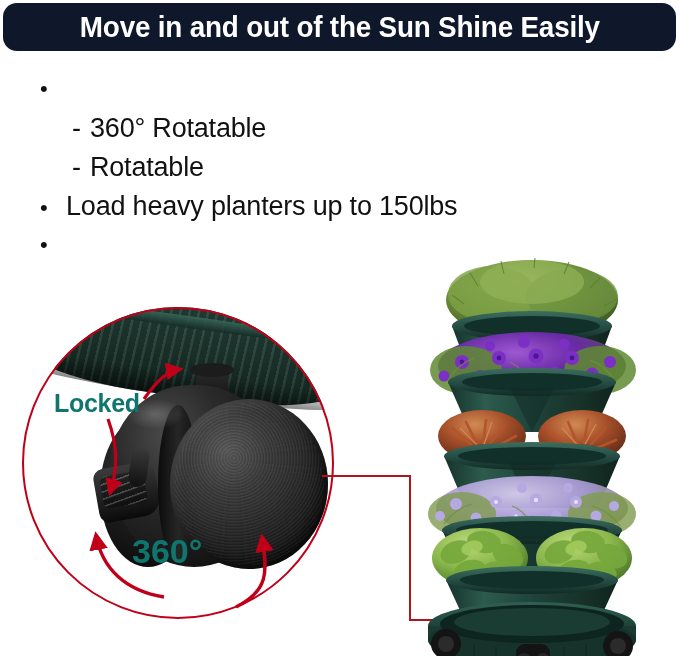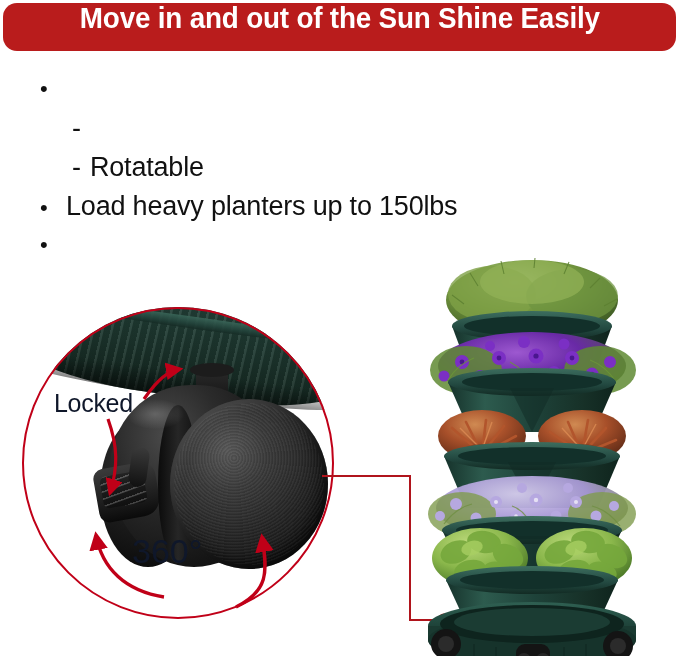--- a/index.html
+++ b/index.html
@@ -18,23 +18,24 @@
   }
 
   
   #banner {
     position: absolute;
     left: 3px;
     top: 3px;
     width: 673px;
     height: 48px;
     box-sizing: border-box;
-    background: #b91c1c;
+    background: #0f172a;
     border-radius: 14px;
     display: flex;
+    align-items: center;
     justify-content: center;
   }
   #banner-title {
     font-family: "Liberation Sans Narrow", "Liberation Sans", sans-serif;
     font-weight: bold;
     font-size: 29px;
     line-height: 30px;
     color: #ffffff;
     letter-spacing: -0.2px;
     white-space: nowrap;
@@ -279,22 +280,22 @@
     position: absolute;
     left: 0;
     top: 0;
     width: 312px;
     height: 312px;
     pointer-events: none;
   }
 
   .cal-label {
     position: absolute;
-    font-weight: normal;
-    color: #0f172a;
+    font-weight: bold;
+    color: #0f766e;
     white-space: nowrap;
   }
   #label-locked {
     left: 32px;
     top: 82px;
     font-size: 25px;
     line-height: 28px;
     letter-spacing: -0.3px;
   }
   #label-360 {
@@ -333,20 +334,21 @@
 </div>
 
 <div id="features">
 
   <div class="feat-row level-1">
     <span class="marker">•</span>
   </div>
 
   <div class="feat-row level-2">
     <span class="marker">-</span>
+    <span class="feat-text">360° Rotatable</span>
   </div>
 
   <div class="feat-row level-2">
     <span class="marker">-</span>
     <span class="feat-text">Rotatable</span>
   </div>
 
   <div class="feat-row level-1">
     <span class="marker">•</span>
     <span class="feat-text">Load heavy planters up to 150lbs</span>

